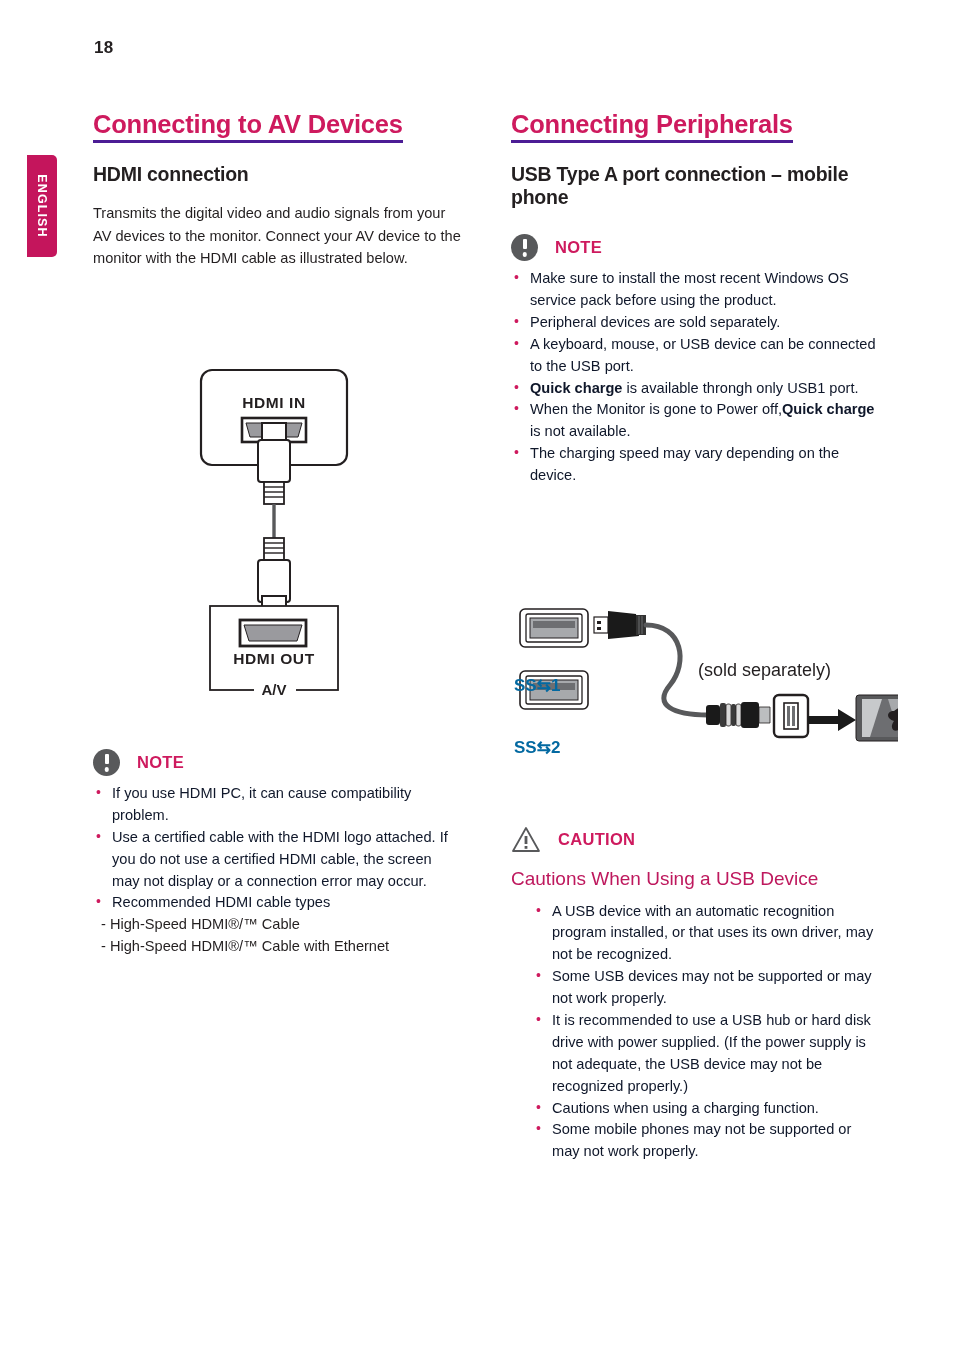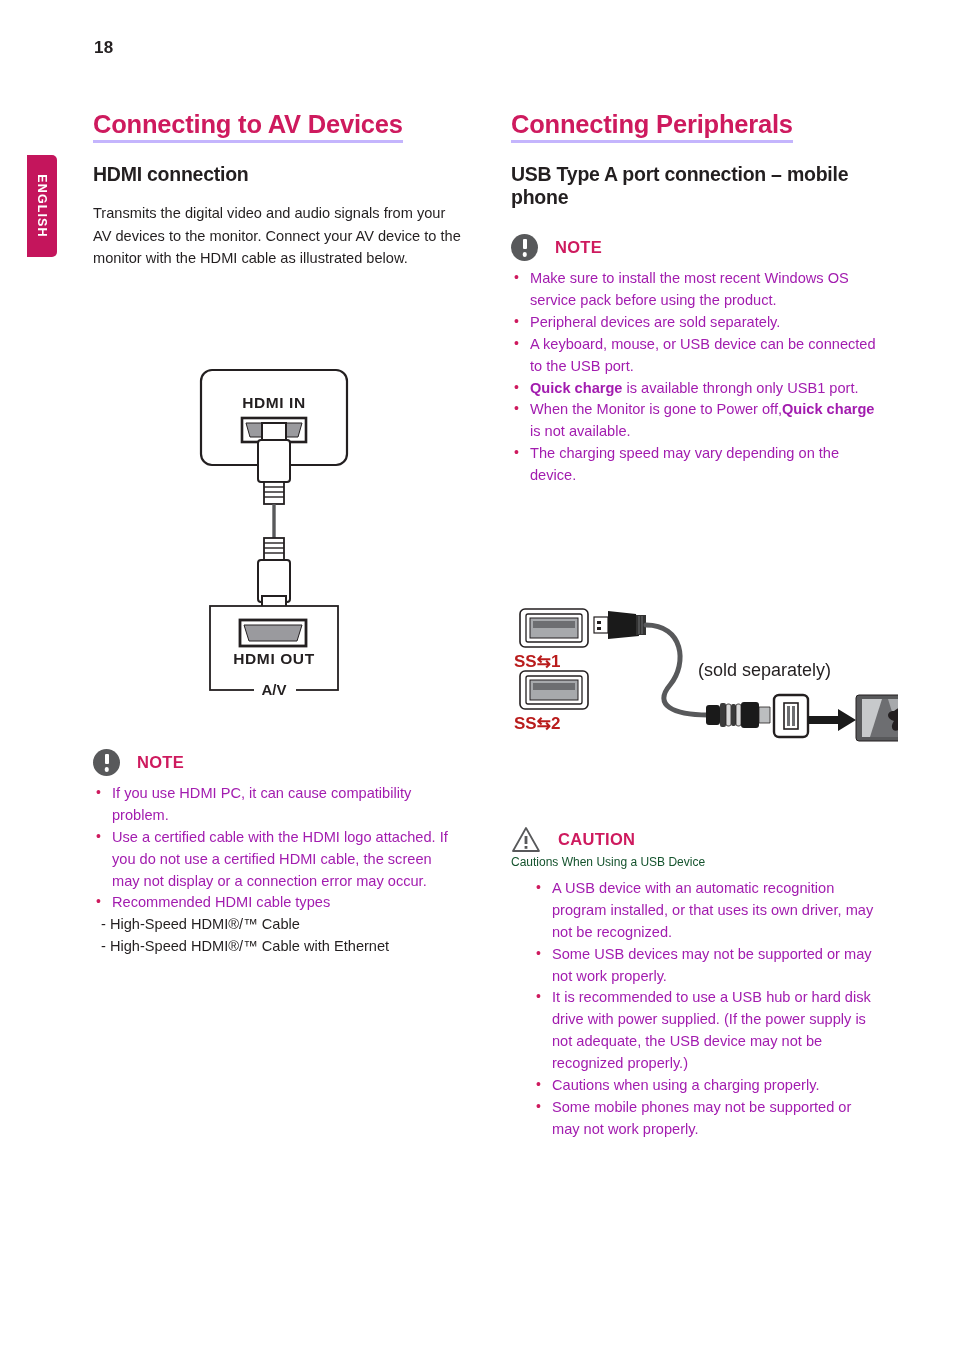--- a/index.html
+++ b/index.html
@@ -58,21 +58,21 @@
   .col-left  { left: 93px;  }
   .col-right { left: 511px; }
 
   h1.section-title {
     margin: 0;
     font-size: 25.5px;
     font-weight: bold;
     color: #ce1a5e;
     letter-spacing: -0.2px;
     line-height: 1.12;
-    border-bottom: 3px solid #c4b5fd;
+    border-bottom: 3px solid #4c1d95;
     display: inline-block;
     padding-bottom: 1px;
   }
   h2.sub-title {
     margin: 20px 0 0 0;
     font-size: 19.5px;
     font-weight: bold;
     color: #231f20;
     line-height: 1.22;
     letter-spacing: -0.25px;
@@ -138,38 +138,38 @@
   ul.bullets {
     list-style: none;
     margin: 7px 0 0 0;
     padding: 0;
   }
   ul.bullets > li {
     position: relative;
     padding-left: 19px;
     font-size: 14.6px;
     line-height: 1.5;
-    color: #a21caf;
+    color: #0f172a;
     margin-bottom: 0px;
   }
   ul.bullets > li::before {
     content: "\2022";
     position: absolute;
     left: 3px;
     top: -1px;
     color: #ce1a5e;
     font-size: 14px;
   }
   ul.bullets.indented { margin-left: 22px; }
 
   .plain-line {
-    font-size: 12px;
+    font-size: 19px;
     line-height: 1.5;
-    color: #14532d;
-    margin-top: 0;
+    color: #be185d;
+    margin-top: 12px;
   }
   .sub-line {
     font-size: 14.6px;
     line-height: 1.5;
     color: #231f20;
     padding-left: 8px;
   }
   b { font-weight: bold; }
 
   
@@ -192,22 +192,23 @@
     left: 190px;
     top: 57px;
     font-size: 18px;
     color: #231f20;
     white-space: nowrap;
   }
   .fig-usb .ss-label {
     position: absolute;
     font-size: 17px;
     font-weight: bold;
-    color: #b91c1c;
+    color: #0369a1;
     white-space: nowrap;
+    margin-top: 24px;
   }
   .ss-1 { left: 6px; top: 48px; }
   .ss-2 { left: 6px; top: 110px; }
 </style>
 </head>
 <body>
 
 <div class="page-number">18</div>
 
 <div class="lang-tab">
@@ -351,16 +352,16 @@
         <rect x="13.6" y="20" width="2.8" height="2.8" fill="#58595b"></rect>
       </svg>
     </span>
     <span class="label">CAUTION</span>
   </div>
   <div class="plain-line">Cautions When Using a USB Device</div>
   <ul class="bullets indented">
     <li>A USB device with an automatic recognition program installed, or that uses its own driver, may not be recognized.</li>
     <li>Some USB devices may not be supported or may not work properly.</li>
     <li>It is recommended to use a USB hub or hard disk drive with power supplied. (If the power supply is not adequate, the USB device may not be recognized properly.)</li>
-    <li>Cautions when using a charging properly.</li>
+    <li>Cautions when using a charging function.</li>
     <li>Some mobile phones may not be supported or may not work properly.</li>
   </ul>
 </div>
 
 </body></html>

